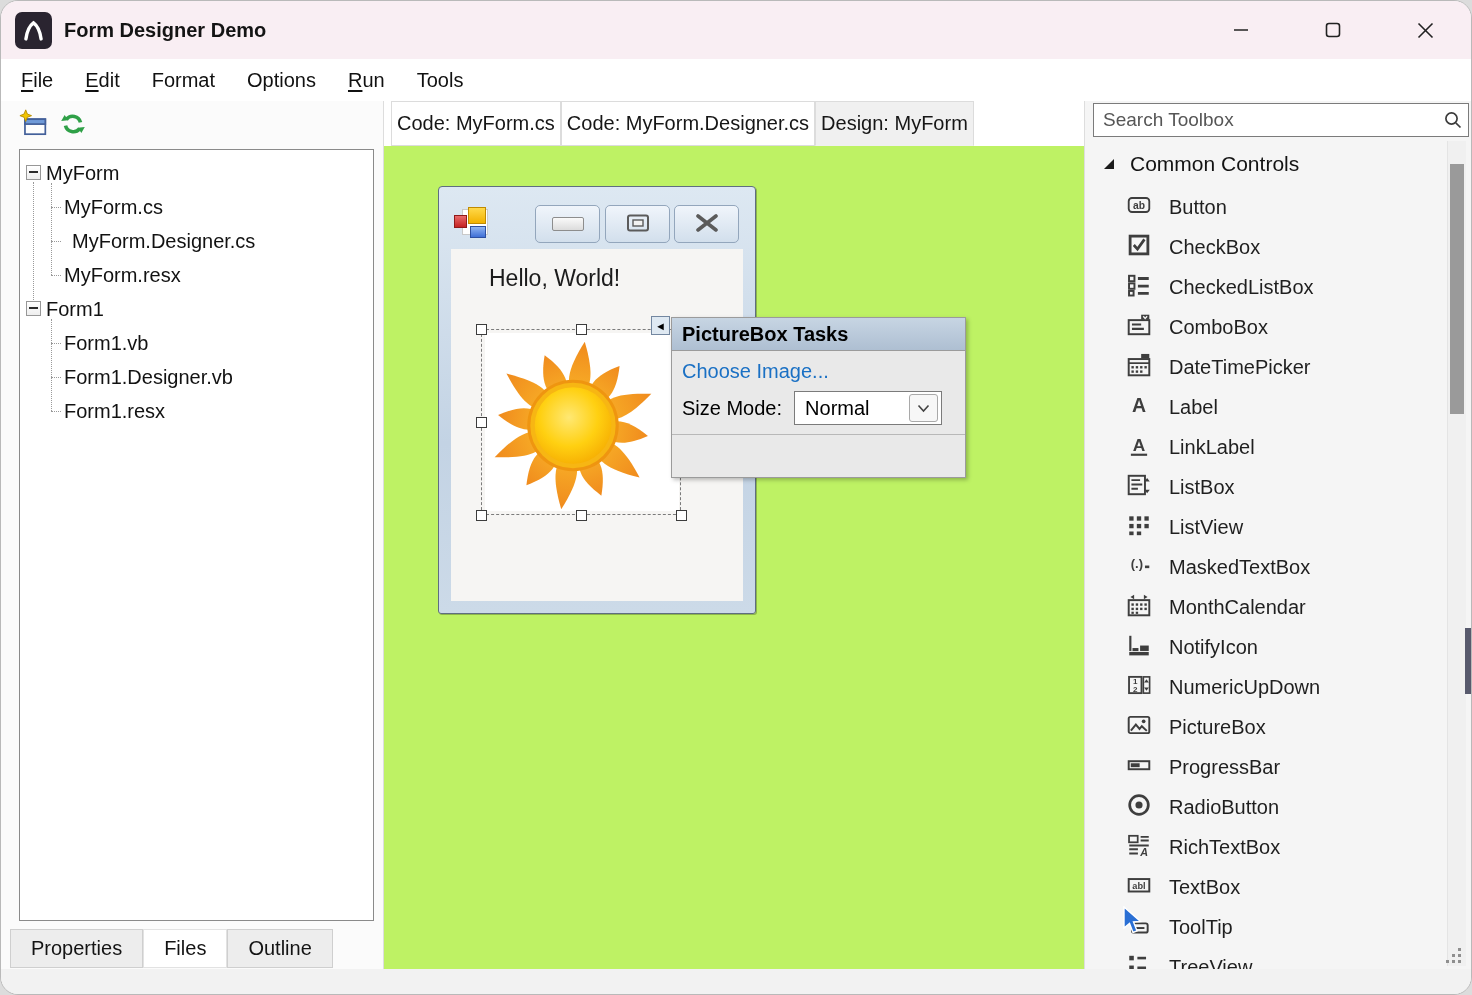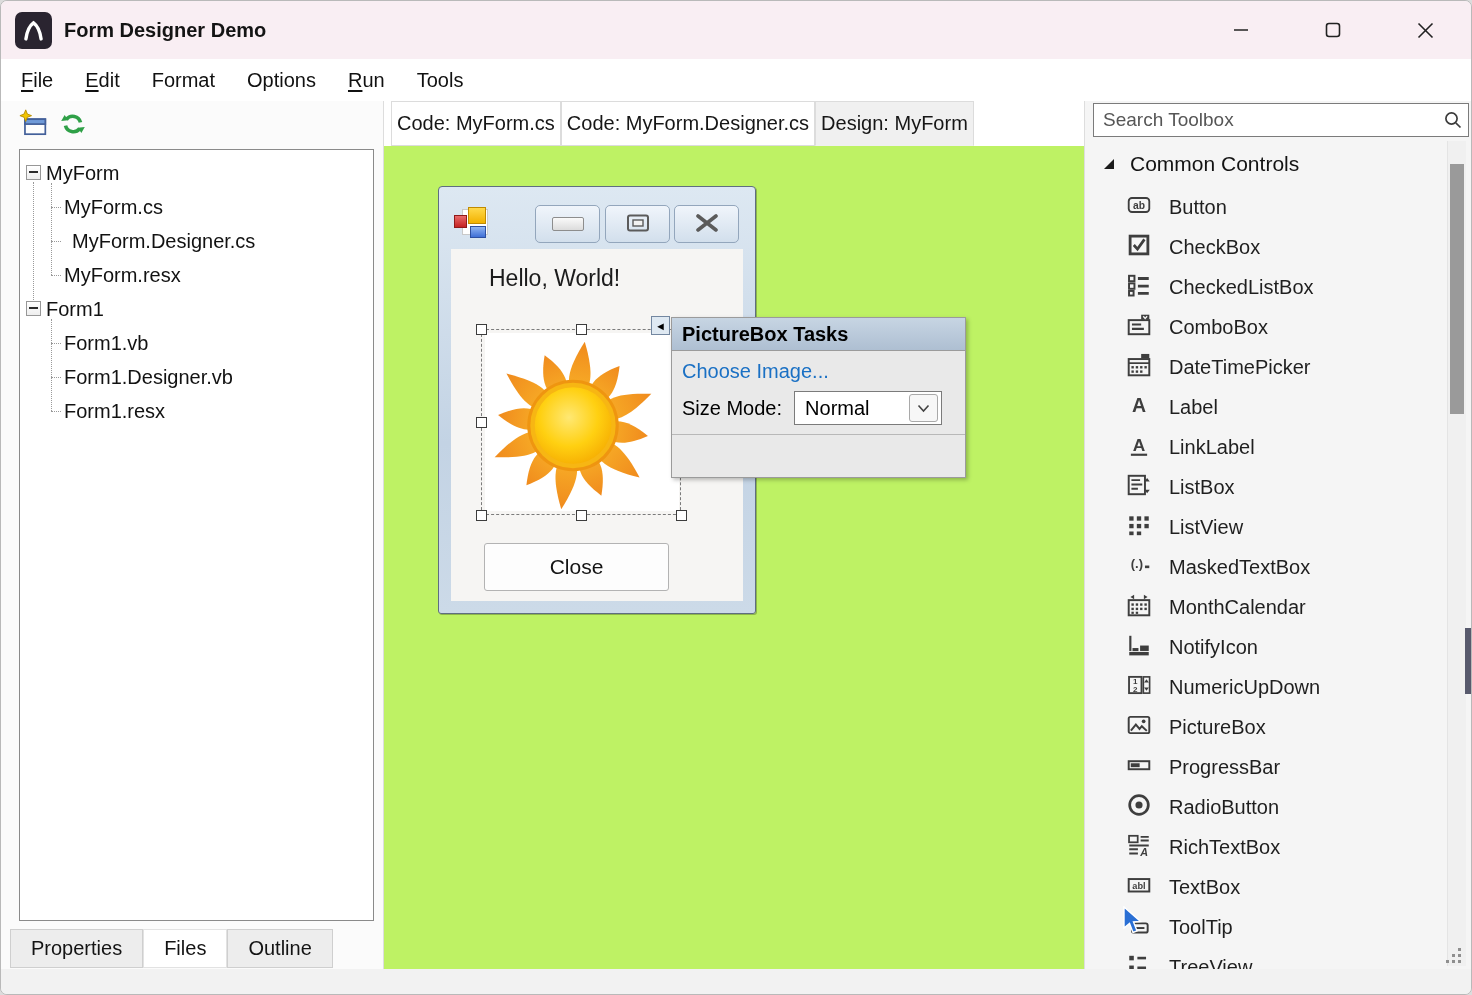--- a/index.html
+++ b/index.html
@@ -1,16 +1,16 @@
 <!DOCTYPE html>
 <html><head>
 <meta charset="utf-8">
 <style>
   html,body{margin:0;padding:0;background:#dcdcdc;font-family:"Liberation Sans",sans-serif;}
-  .window{position:relative;width:1472px;height:995px;background:#f3f3f3;border-radius:7px;
+  .window{position:relative;width:1472px;height:995px;background:#f3f3f3;border-radius:18px;
     overflow:hidden;border:1px solid #b9b9b9;box-sizing:border-box;}
   
   .titlebar{position:absolute;left:0;top:0;right:0;height:58px;background:#f9eef3;display:flex;align-items:center;}
   .app-icon{width:37px;height:37px;margin-left:14px;border-radius:7px;background:#2a2430;display:flex;align-items:center;justify-content:center;}
   .win-title{margin-left:12px;font-size:20px;font-weight:600;color:#141414;}
   .win-controls{position:absolute;right:0;top:0;height:58px;display:flex;}
   .win-btn{width:92px;height:58px;border:none;background:transparent;display:flex;align-items:center;justify-content:center;cursor:default;}
   
   .menubar{position:absolute;left:0;top:58px;right:0;height:42px;background:#ffffff;display:flex;align-items:center;padding-left:20px;gap:32px;box-sizing:border-box;}
   .menu-item{font-size:20px;color:#111;}
@@ -242,21 +242,20 @@
               <div class="handle" style="left:-3px;top:-3px;"></div>
               <div class="handle" style="left:97px;top:-3px;"></div>
               <div class="handle" style="left:197px;top:-3px;"></div>
               <div class="handle" style="left:-3px;top:90px;"></div>
               <div class="handle" style="left:197px;top:90px;"></div>
               <div class="handle" style="left:-3px;top:183px;"></div>
               <div class="handle" style="left:97px;top:183px;"></div>
               <div class="handle" style="left:197px;top:183px;"></div>
             </div>
 
-            <button class="mini-close">Close</button>
           </div>
         </div>
 
         <button class="st-arrow">
           <span>◄</span>
         </button>
         <div class="st-panel">
           <div class="st-head">PictureBox Tasks</div>
           <div class="st-link">Choose Image...</div>
           <div class="st-sizerow">

